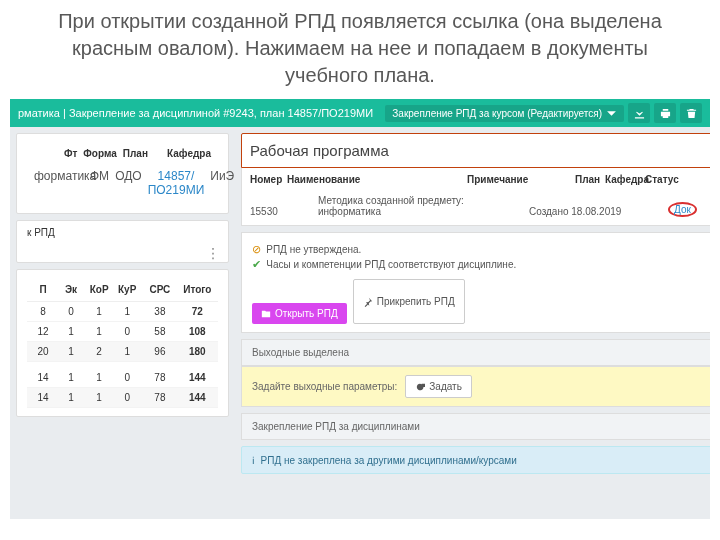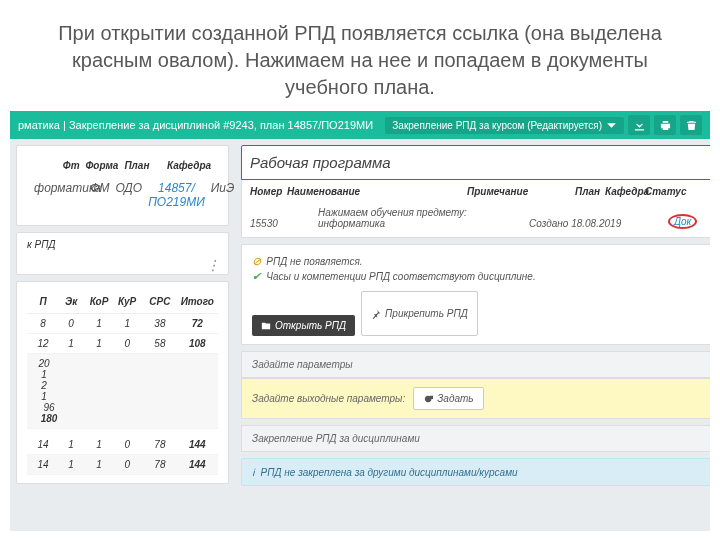--- a/index.html
+++ b/index.html
@@ -1,29 +1,29 @@
 <!DOCTYPE html>
 <html><head>
 <meta charset="utf-8">
 <style>
   * { box-sizing: border-box; margin: 0; padding: 0; }
   body { font-family: Arial, sans-serif; background: #fff; width: 720px; height: 540px; overflow: hidden; }
 
-  .slide-title { text-align: center; font-size: 20px; line-height: 1.35; color: #585858; padding: 8px 40px 6px; font-weight: 400; margin-top: 12px; }
+  .slide-title { text-align: center; font-size: 20px; line-height: 1.35; color: #585858; padding: 8px 40px 6px; font-weight: 400; }
 
   .app { position: relative; margin: 4px 10px 0; height: 420px; background: #e9ecef; overflow: hidden; }
 
   .greenbar { background: #1abc9c; color: #fff; height: 28px; display: flex; align-items: center; justify-content: space-between; font-size: 11px; padding: 0 8px; }
   .greenbar .left { white-space: nowrap; overflow: hidden; }
   .green-actions { display: flex; gap: 4px; align-items: center; }
   .green-btn { background: #17a589; color: #fff; font-size: 10px; padding: 3px 7px; border-radius: 2px; display: inline-flex; align-items: center; gap: 4px; cursor: pointer; }
   .green-icon { background: #17a589; width: 22px; height: 20px; border-radius: 2px; display: inline-flex; align-items: center; justify-content: center; cursor: pointer; }
   .green-icon svg, .green-btn svg { width: 11px; height: 11px; fill: #fff; }
 
-  .columns { display: flex; height: calc(100% - 28px); font-style: italic; }
+  .columns { display: flex; height: calc(100% - 28px); }
   .leftcol { width: 225px; background: #e9ecef; }
   .rightcol { flex: 1; background: #e9ecef; }
 
   .card { background: #fff; border: 1px solid #ddd; border-radius: 2px; margin: 6px; font-size: 10px; color: #333; }
   .card-body { padding: 8px 10px; }
 
   .filter-head { display: flex; font-weight: 700; font-size: 10px; padding: 6px 4px; }
   .filter-head > div { padding: 0 3px; }
   .filter-row { display: flex; font-size: 12px; padding: 4px 4px 8px; color: #555; text-align: center; }
   .filter-row > div { padding: 0 3px; }
@@ -49,21 +49,21 @@
   .red-oval { border:2px solid #d93030; border-radius:50%; padding:0 4px; display:inline-block; }
   .badge-err { background:#e74c3c; color:#fff; font-size:9px; padding:2px 6px; border-radius:2px; }
 
   .mini-panel { background:#fff; margin:6px; border:1px solid #ddd; font-size:10px; color:#555; }
   .mini-panel .mp-body { padding:8px 10px; }
   .status-line { display:flex; align-items:center; gap:5px; margin:2px 0; }
   .ico-stop { color:#d88a00; font-size:11px; }
   .ico-ok   { color:#4aa84a; font-size:11px; }
 
   .btn { display:inline-flex; align-items:center; gap:4px; font-size:10px; padding:5px 9px; border-radius:2px; cursor:pointer; }
-  .btn-primary { background:#404040; color:#fff;margin-top:24px; }
+  .btn-primary { background:#d946ef; color:#fff;margin-top:24px; }
   .btn-default { background:#fff; border:1px solid #ccc; color:#555; }
   .btn svg { width:10px; height:10px; fill:currentColor; }
 
   .sec-head { background:#f1f3f5; border:1px solid #ddd; margin:6px; padding:7px 10px; font-size:10px; color:#666; display:flex; justify-content:space-between; align-items:center; }
   .sec-body { background:#fef9c3; border:1px solid #ddd; margin:-6px 6px 6px; padding:8px 10px; font-size:10px; color:#666; display:flex; align-items:center; gap:8px;}
 
   .alert-info { background:#d9edf7; border:1px solid #bce8f1; color:#31708f; margin:0 6px; padding:6px 10px; font-size:10px; border-radius:2px; display:flex; align-items:center; gap:6px;}
 </style>
 </head>
 <body>
@@ -148,21 +148,21 @@
               <div class="gc-wide bold">72</div>
             </div>
           <div class="grow">
               <div class="gc">12</div>
               <div class="gc">1</div>
               <div class="gc">1</div>
               <div class="gc">0</div>
               <div class="gc-wide">58</div>
               <div class="gc-wide bold">108</div>
             </div>
-          <div class="grow" style="background:#f7f7f7;flex-direction:column;">
+          <div class="grow" style="background:#f7f7f7;">
               <div class="gc">20</div>
               <div class="gc">1</div>
               <div class="gc">2</div>
               <div class="gc">1</div>
               <div class="gc-wide">96</div>
               <div class="gc-wide bold">180</div>
             </div>
           <div style="height:6px;"></div>
           <div class="grow">
               <div class="gc">14</div>
@@ -191,33 +191,33 @@
         <div class="rhead">
           <div class="rc-num">Номер</div>
           <div class="rc-name">Наименование</div>
           <div class="rc-note">Примечание</div>
           <div class="rc-plan">План</div>
           <div class="rc-kaf">Кафедра</div>
           <div class="rc-stat">Статус</div>
         </div>
         <div class="rrow">
           <div class="rc-num">15530</div>
-          <div class="rc-name">Нажимаем обучения предмету: информатика</div>
+          <div class="rc-name">Методика созданной предмету: информатика</div>
           <div class="rc-note">Создано 18.08.2019</div>
           <div class="rc-plan"><span class="red-oval link">Док</span></div>
           <div class="rc-kaf">ИиЭ</div>
           <div class="rc-stat"><span class="badge-err">Кафедра!</span></div>
         </div>
       </div>
 
       <div class="mini-panel">
         <div class="mp-body">
           <div class="status-line">
             <span class="ico-stop">⊘</span>
-            <span>РПД не появляется.</span>
+            <span>РПД не утверждена.</span>
           </div>
           <div class="status-line">
             <span class="ico-ok">✔</span>
             <span>Часы и компетенции РПД соответствуют дисциплине.</span>
           </div>
           <div style="margin-top:8px; display:flex; gap:6px;">
             <div class="btn btn-primary">
               <svg viewBox="0 0 12 12">
                   <path d="M1 2h4l1 1h5v7H1z"></path>
                 </svg>
@@ -227,21 +227,21 @@
               <svg viewBox="0 0 12 12">
                   <path d="M7 1l4 4-2 .5-2 2 .5 3L6 9 3 12l-1-1 3-3-1.5-1.5 3-.5 2-2z"></path>
                 </svg>
               <span>Прикрепить РПД</span>
             </div>
           </div>
         </div>
       </div>
 
       <div class="sec-head">
-        <span>Задайте параметры</span>
+        <span>Выходные выделена</span>
         <span class="dots" style="color:#888;">⋮</span>
       </div>
       <div class="sec-body">
         <span>Задайте выходные параметры:</span>
         <div class="btn btn-default">
           <svg viewBox="0 0 12 12">
               <path d="M6 2a4 4 0 013.5 2H8V2h4v4h-2V4.8A4 4 0 116 2z"></path>
             </svg>
           <span>Задать</span>
         </div>

